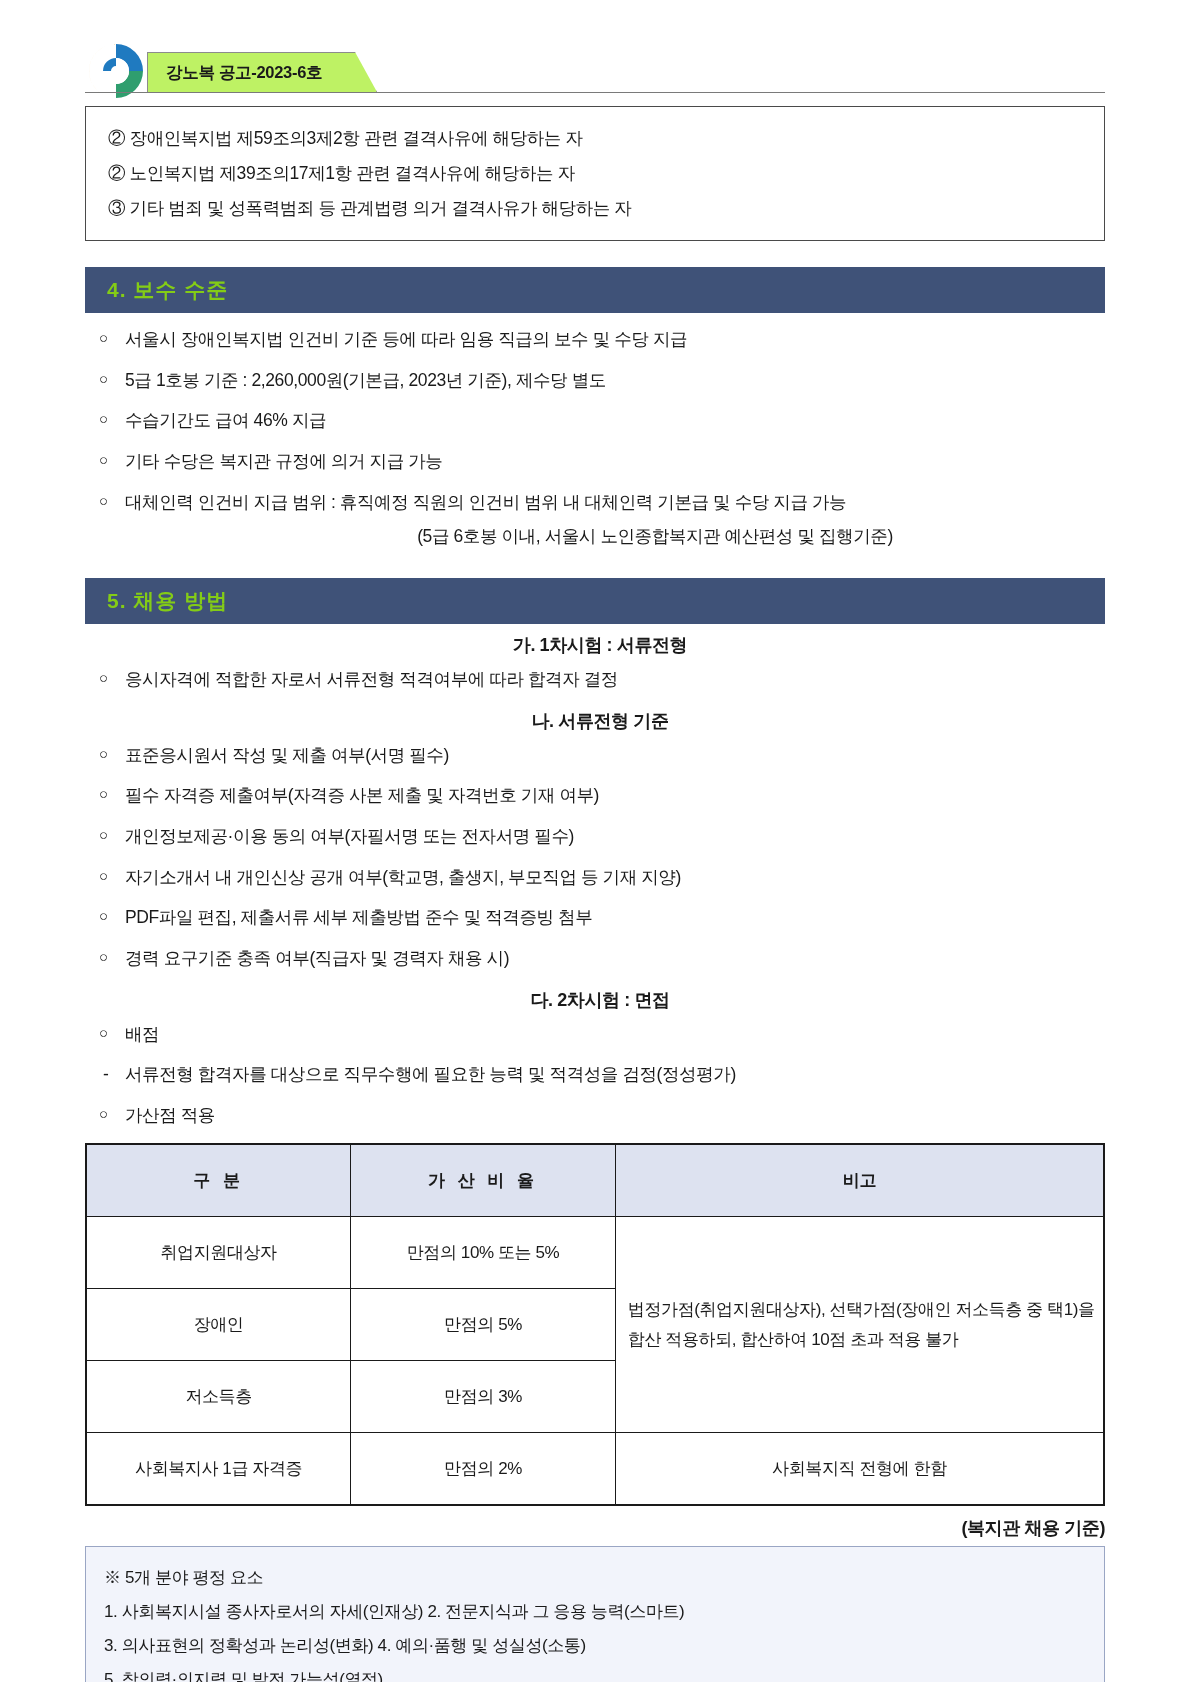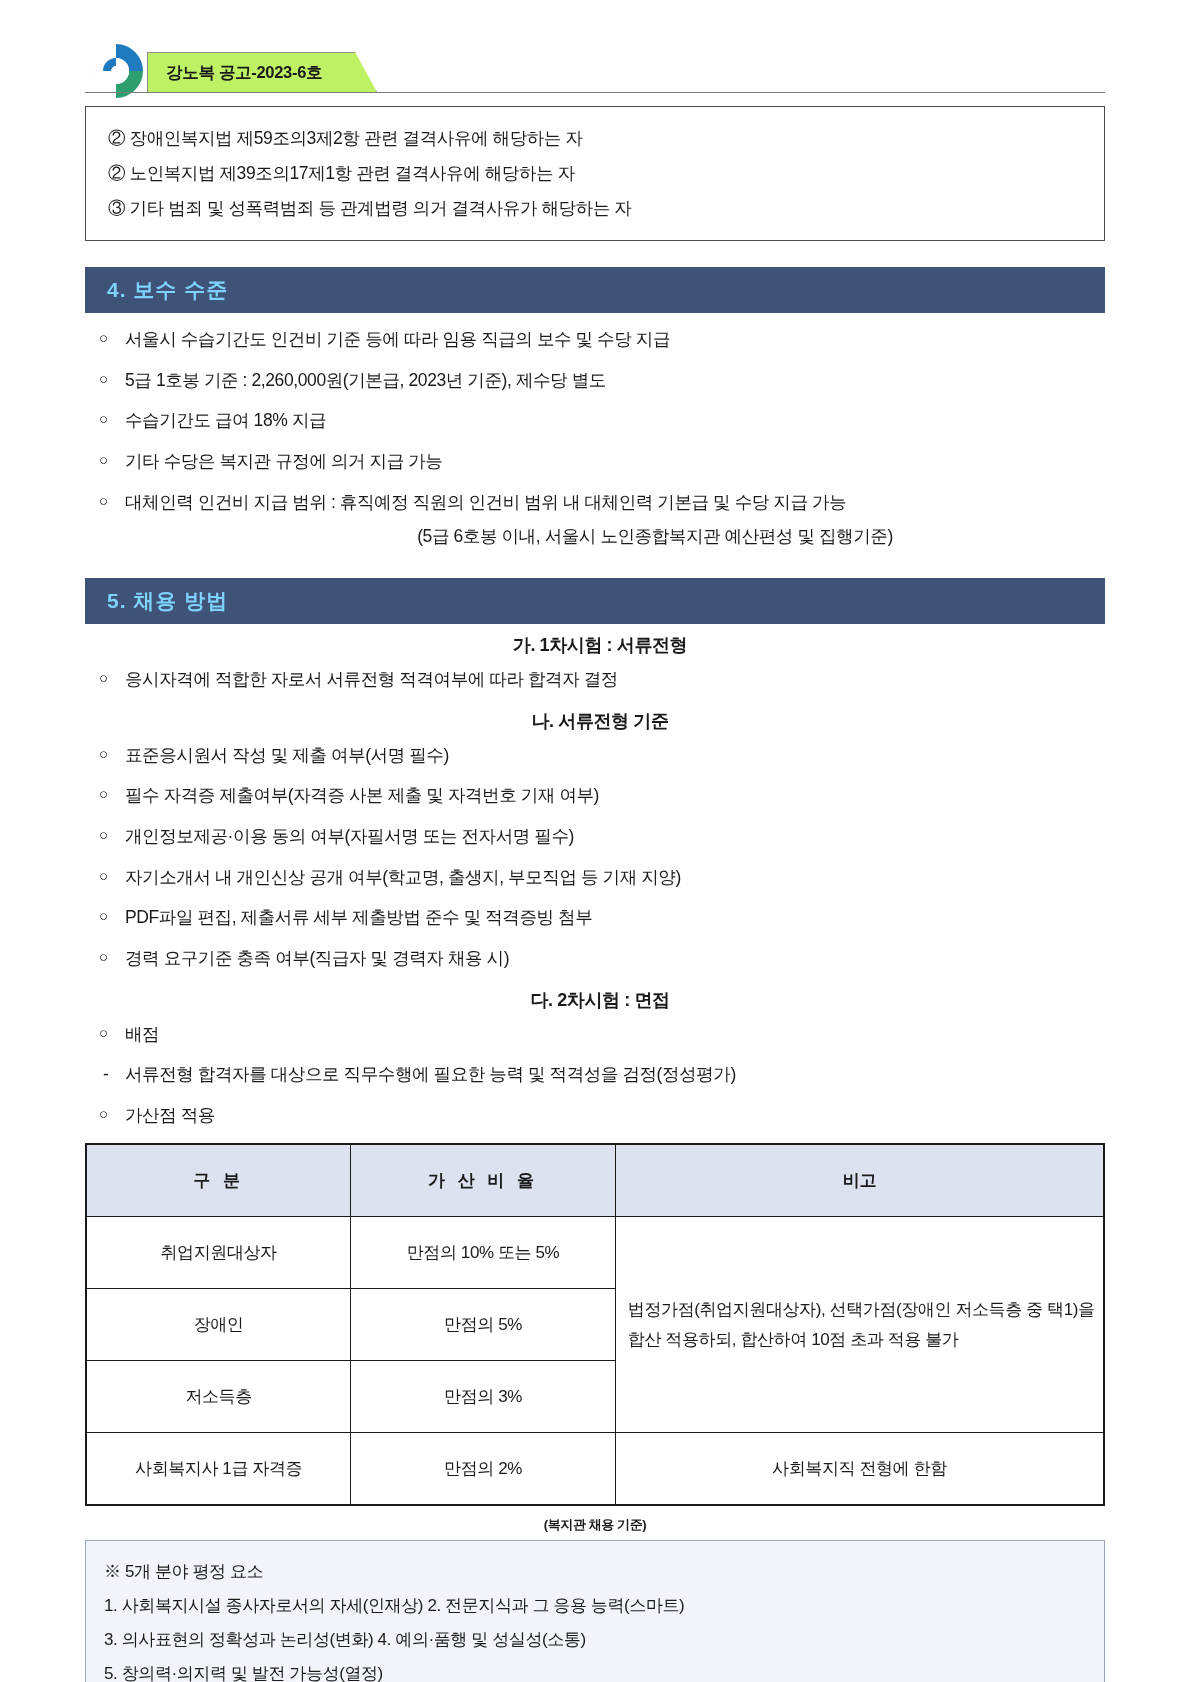--- a/index.html
+++ b/index.html
@@ -71,21 +71,21 @@
   .top-box .line {
     font-size: 17.5px;
     line-height: 2.0;
     letter-spacing: -0.4px;
   }
 
   
   .section-bar {
     margin-top: 26px;
     background: #3f5278;
-    color: #7dd3fc;
+    color: #84cc16;
     font-size: 21px;
     font-weight: bold;
     letter-spacing: 1px;
     padding: 9px 0 9px 22px;
     box-sizing: border-box;
   }
 
   
   .list {
     margin-top: 6px;
@@ -158,22 +158,22 @@
     letter-spacing: -0.4px;
     margin-top: 32px;
   }
   table.grade-table td.note {
     text-align: left;
     padding-left: 12px;
     line-height: 1.75;
     vertical-align: middle;
   }
   .caption {
-    text-align: center;
-    font-size: 13px;
+    text-align: right;
+    font-size: 18px;
     font-weight: bold;
     letter-spacing: -0.4px;
     padding: 10px 0 6px 0;
   }
 
   
   .note-box {
     border: 1px solid #9aa6c4;
     background: #f2f4fb;
     padding: 14px 18px 16px 18px;
@@ -207,29 +207,29 @@
   <div class="top-box">
     <div class="line">② 장애인복지법 제59조의3제2항 관련 결격사유에 해당하는 자</div>
     <div class="line">② 노인복지법 제39조의17제1항 관련 결격사유에 해당하는 자</div>
     <div class="line">③ 기타 범죄 및 성폭력범죄 등 관계법령 의거 결격사유가 해당하는 자</div>
   </div>
 
   <div class="section-bar">4. 보수 수준</div>
   <div class="list">
     <div class="item">
       <span class="marker">○</span>
-      <span class="text">서울시 수습기간도 인건비 기준 등에 따라 임용 직급의 보수 및 수당 지급</span>
+      <span class="text">서울시 장애인복지법 인건비 기준 등에 따라 임용 직급의 보수 및 수당 지급</span>
     </div>
     <div class="item">
       <span class="marker">○</span>
       <span class="text">5급 1호봉 기준 : 2,260,000원(기본급, 2023년 기준), 제수당 별도</span>
     </div>
     <div class="item">
       <span class="marker">○</span>
-      <span class="text">수습기간도 급여 18% 지급</span>
+      <span class="text">수습기간도 급여 46% 지급</span>
     </div>
     <div class="item">
       <span class="marker">○</span>
       <span class="text">기타 수당은 복지관 규정에 의거 지급 가능</span>
     </div>
     <div class="item">
       <span class="marker">○</span>
       <span class="text">대체인력 인건비 지급 범위 : 휴직예정 직원의 인건비 범위 내 대체인력 기본급 및 수당 지급 가능</span>
     </div>
     <div class="subnote">(5급 6호봉 이내, 서울시 노인종합복지관 예산편성 및 집행기준)</div>

